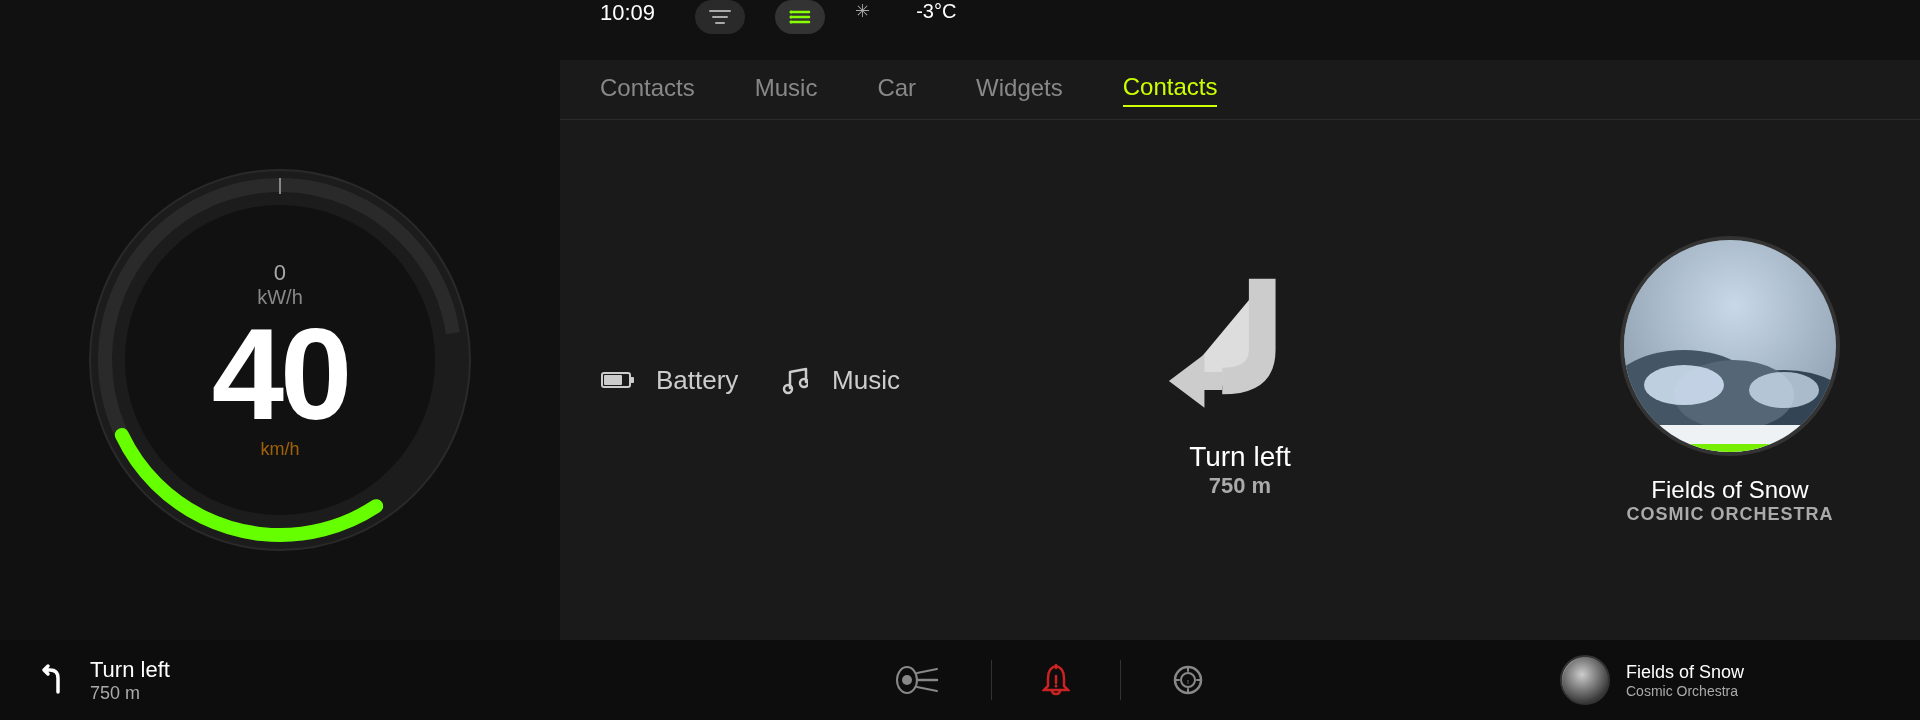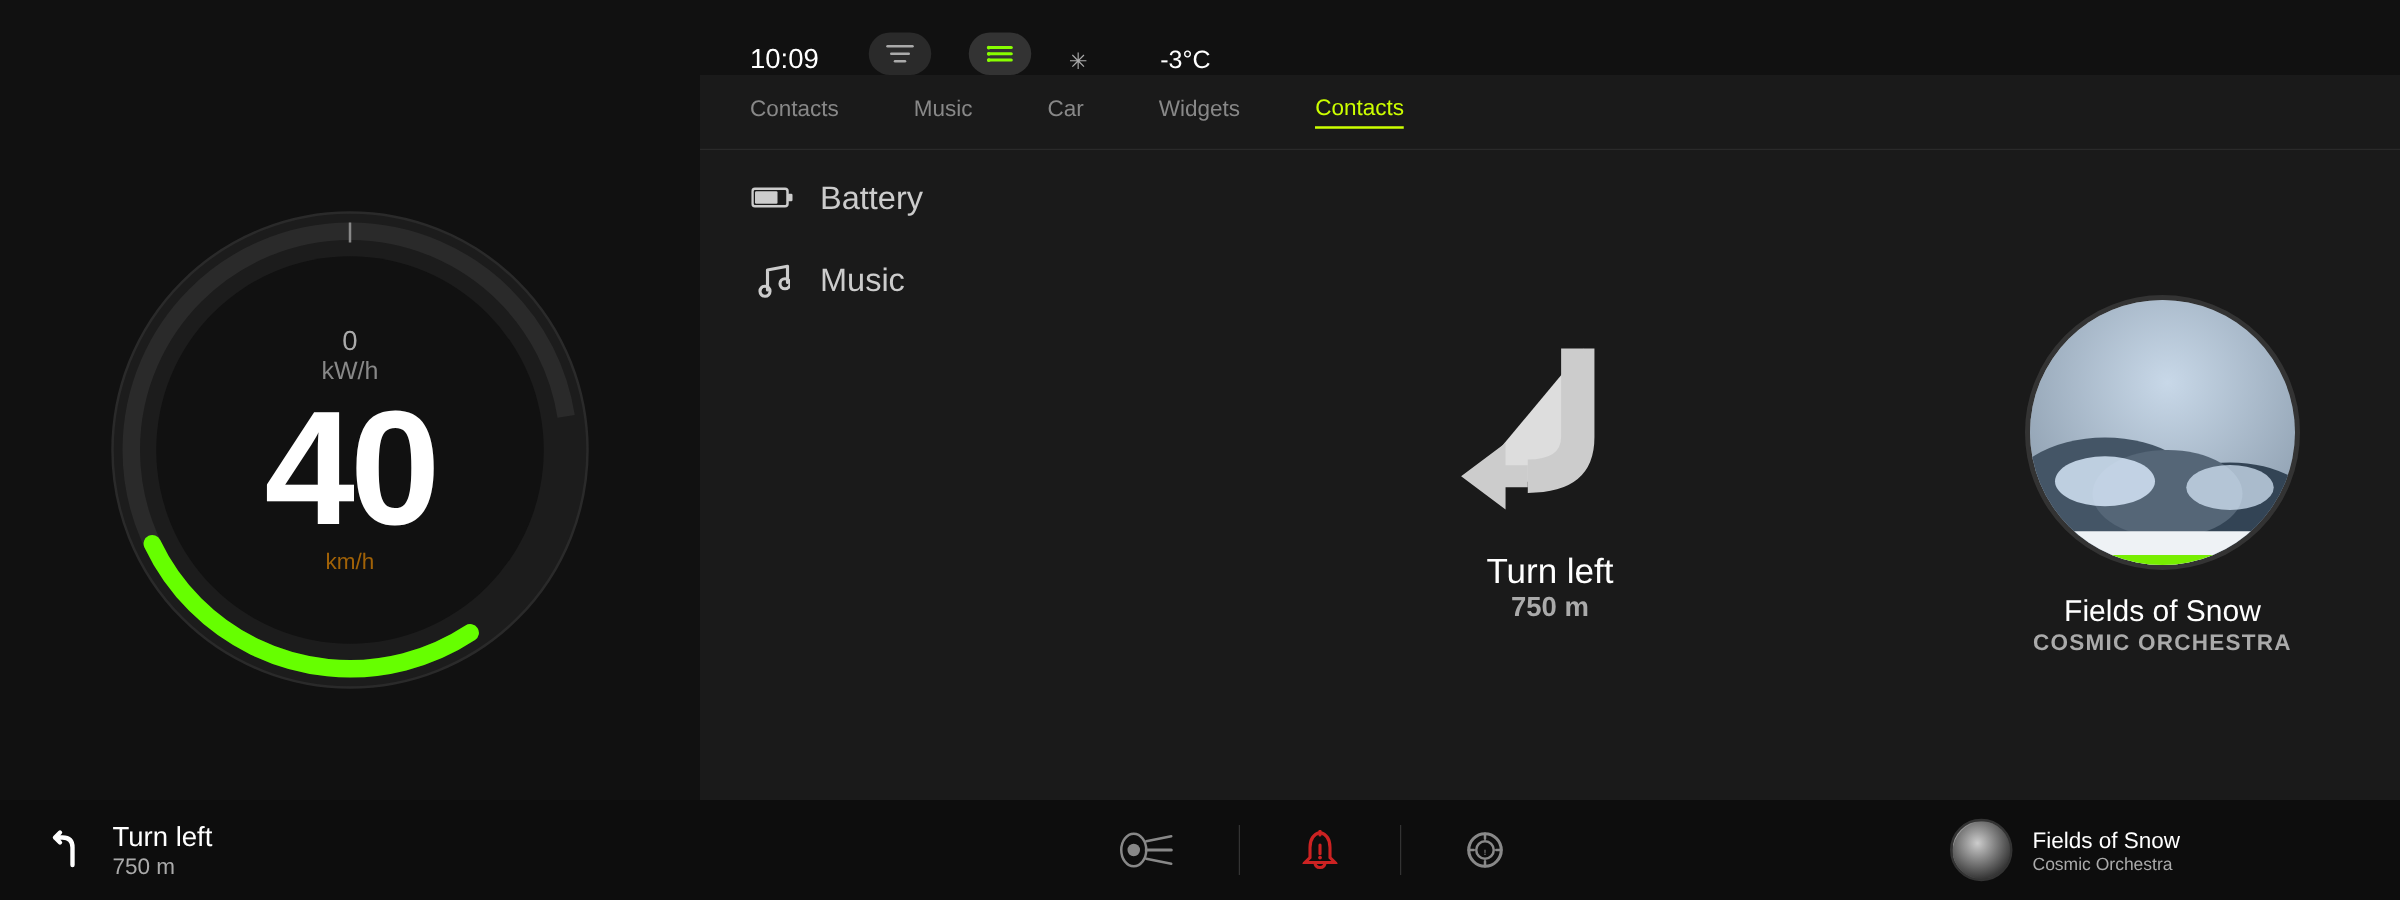--- a/index.html
+++ b/index.html
@@ -100,21 +100,21 @@
 
     .turn-distance {
       font-size: 18px;
       color: #aaaaaa;
     }
 
     .top-bar {
       height: 60px;
       background: #111111;
       display: flex;
-      align-items: flex-end;
+      align-items: flex-start;
       padding: 0 40px;
       gap: 30px;
     }
 
     .time-display {
       font-size: 22px;
       color: #ffffff;
       font-weight: 300;
       margin-right: 10px;
     }
@@ -130,58 +130,58 @@
       cursor: pointer;
     }
 
     .icon-btn.active {
       background: #333333;
     }
 
     .temp-display {
       font-size: 20px;
       color: #ffffff;
-      margin-left: 24px;
+      margin-left: 12px;
     }
 
     .snow-icon {
       color: #aaaaaa;
       font-size: 18px;
       margin-right: 4px;
     }
 
     .nav-tabs {
       height: 60px;
       display: flex;
       align-items: center;
       padding: 0 40px;
       gap: 60px;
       border-bottom: 1px solid #2a2a2a;
     }
 
     .nav-tab {
-      font-size: 18px;
+      font-size: 24px;
       color: #888888;
       cursor: pointer;
       padding-bottom: 4px;
       font-weight: 300;
     }
 
     .nav-tab.active {
       color: #ccff00;
       border-bottom: 2px solid #ccff00;
     }
 
     
     .widget-list {
       width: 380px;
       padding: 20px 40px;
       display: flex;
-      flex-direction: column;
       gap: 30px;
+      justify-content: space-between;
     }
 
     .widget-item {
       display: flex;
       align-items: center;
       gap: 20px;
       cursor: pointer;
     }
 
     .widget-icon {

